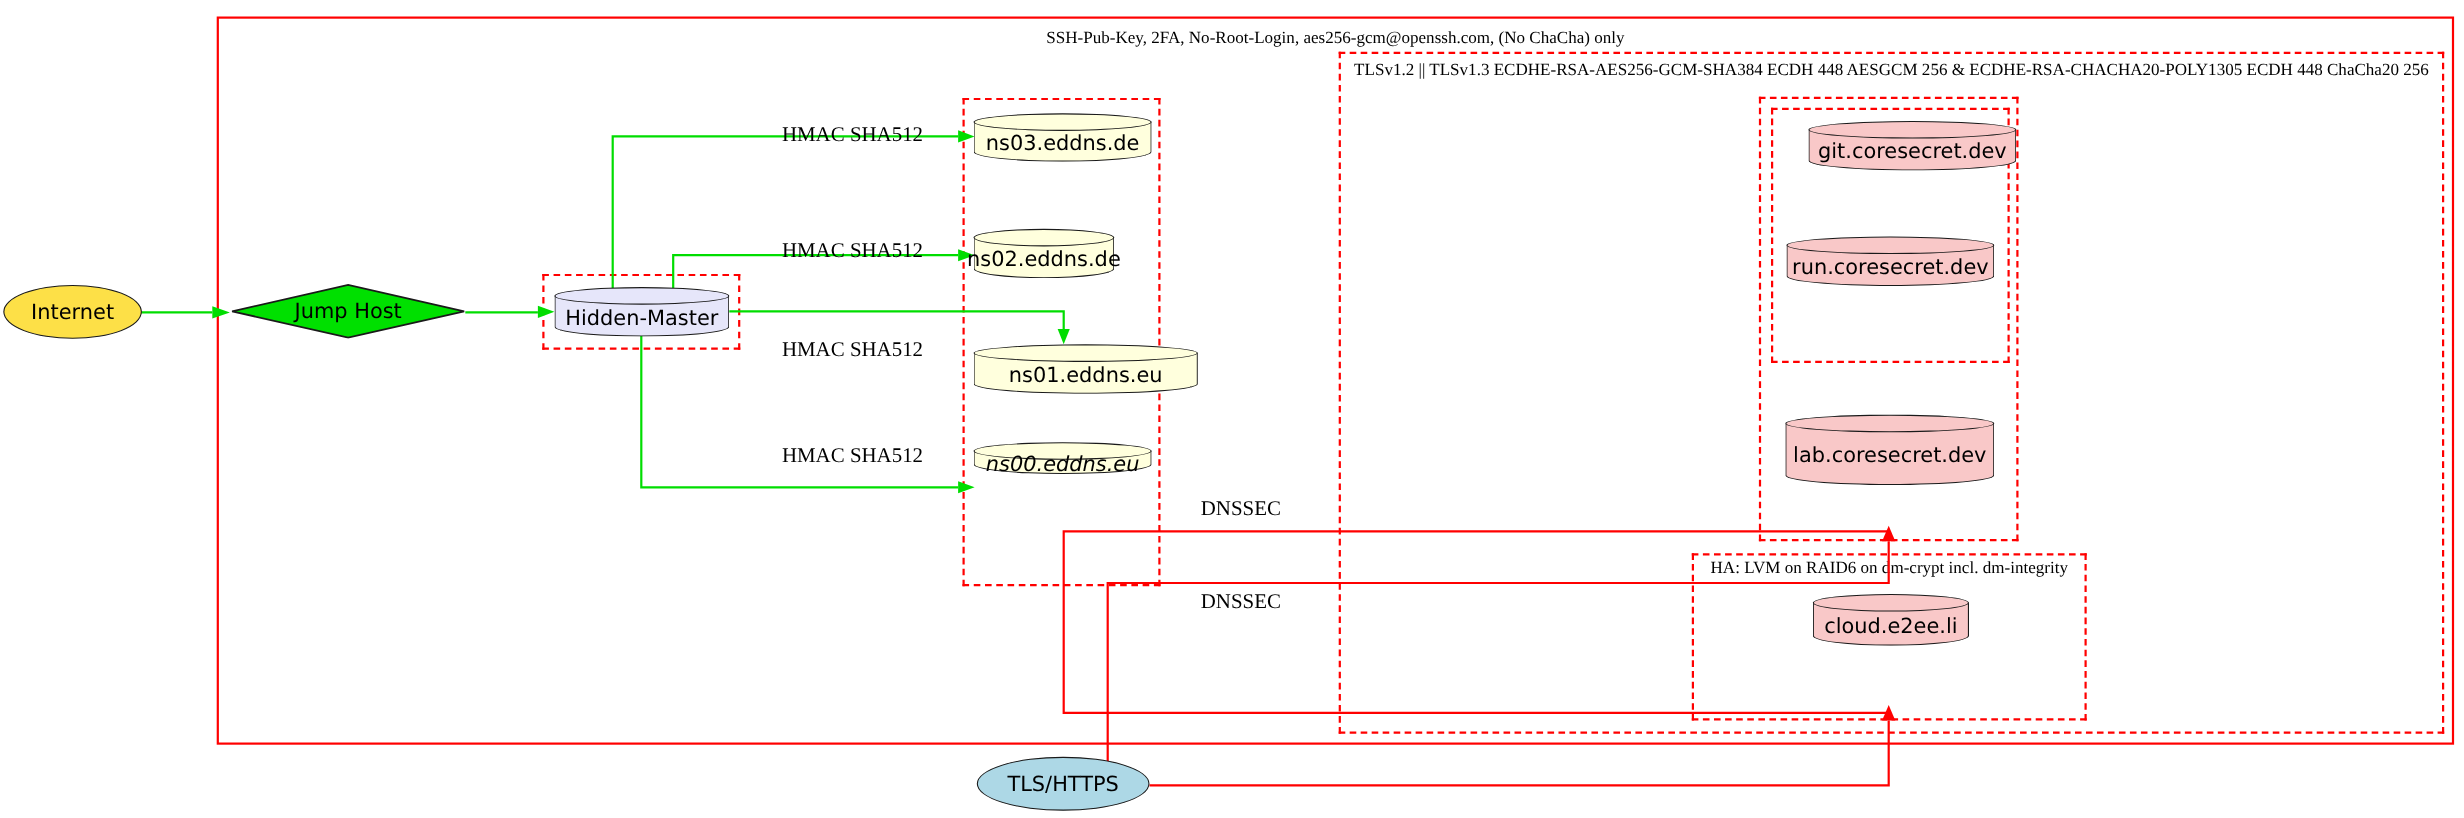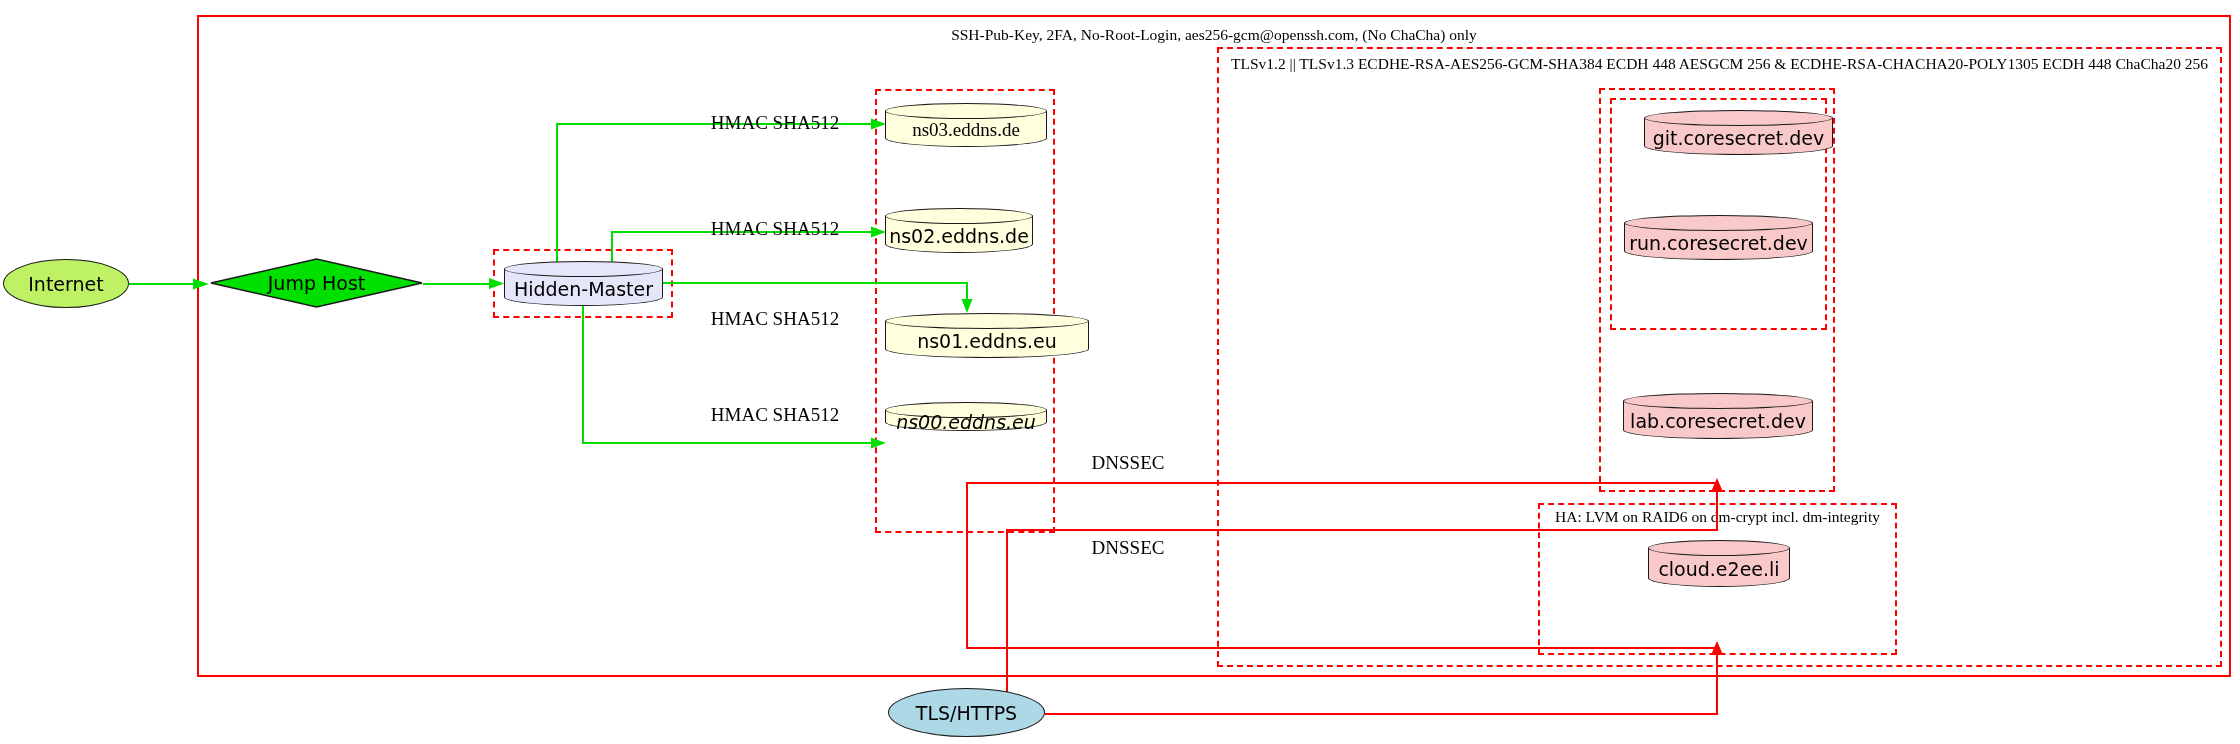--- a/index.html
+++ b/index.html
@@ -88,44 +88,44 @@
     </g>
   </svg>
 
   <div class="elabel" style="left:702px;top:112px;width:146px;">HMAC SHA512</div>
   <div class="elabel" style="left:702px;top:218px;width:146px;">HMAC SHA512</div>
   <div class="elabel" style="left:702px;top:308px;width:146px;">HMAC SHA512</div>
   <div class="elabel" style="left:702px;top:404px;width:146px;">HMAC SHA512</div>
   <div class="elabel" style="left:1085px;top:452px;width:86px;">DNSSEC</div>
   <div class="elabel" style="left:1085px;top:537px;width:86px;">DNSSEC</div>
 
-  <div class="node ell" style="left:3px;top:259px;width:126px;height:49px;background:#bef264;">
+  <div class="node ell" style="left:3px;top:259px;width:126px;height:49px;background:#fde047;">
     <span>Internet</span>
   </div>
 
   <div class="dia" style="left:210px;top:258px;width:213px;height:50px;">
     <svg width="213" height="50" viewBox="0 0 213 50">
       <polygon points="1,25 106.5,1 212,25 106.5,49" fill="#00e000" stroke="#1a1a1a" stroke-width="1.6"></polygon>
     </svg>
     <div class="dname">Jump Host</div>
   </div>
 
   <div class="cyl" style="left:504px;top:261px;width:159px;height:45px;--fill:#e6e6fa;">
     <div class="ctop"></div>
     <div class="cbody"></div>
     <div class="cname">Hidden-Master</div>
   </div>
 
-  <div class="cyl" style="left:885px;top:103px;width:162px;height:44px;font-family:Liberation Serif, serif;--fill:#ffffdd;">
+  <div class="cyl" style="left:885px;top:103px;width:162px;height:44px;--fill:#ffffdd;">
     <div class="ctop"></div>
     <div class="cbody"></div>
     <div class="cname">ns03.eddns.de</div>
   </div>
 
-  <div class="cyl" style="left:885px;top:208px;width:148px;height:45px;--fill:#ffffdd;">
+  <div class="cyl" style="left:885px;top:208px;width:128px;height:45px;--fill:#ffffdd;">
     <div class="ctop"></div>
     <div class="cbody"></div>
     <div class="cname">ns02.eddns.de</div>
   </div>
 
   <div class="cyl" style="left:885px;top:313px;width:162px;height:45px;padding-left:42px;--fill:#ffffdd;">
     <div class="ctop"></div>
     <div class="cbody"></div>
     <div class="cname">ns01.eddns.eu</div>
   </div>
@@ -141,21 +141,21 @@
     <div class="cbody"></div>
     <div class="cname">git.coresecret.dev</div>
   </div>
 
   <div class="cyl" style="left:1624px;top:215px;width:189px;height:45px;--fill:#f9c8c8;">
     <div class="ctop"></div>
     <div class="cbody"></div>
     <div class="cname">run.coresecret.dev</div>
   </div>
 
-  <div class="cyl" style="left:1623px;top:377px;width:190px;height:46px;margin-top:16px;--fill:#f9c8c8;">
+  <div class="cyl" style="left:1623px;top:377px;width:190px;height:64px;--fill:#f9c8c8;">
     <div class="ctop"></div>
     <div class="cbody"></div>
     <div class="cname">lab.coresecret.dev</div>
   </div>
 
   <div class="cyl" style="left:1648px;top:540px;width:142px;height:47px;--fill:#f9c8c8;">
     <div class="ctop"></div>
     <div class="cbody"></div>
     <div class="cname">cloud.e2ee.li</div>
   </div>

